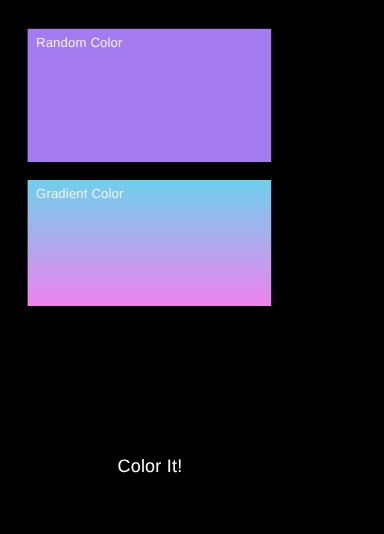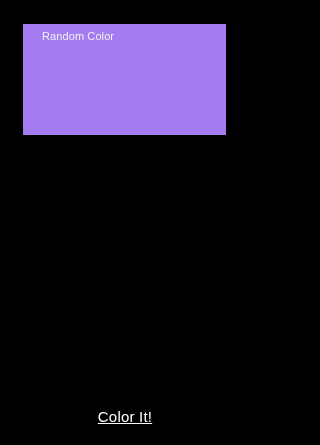--- a/index.html
+++ b/index.html
@@ -29,53 +29,54 @@
   }
   .swatch-label {
     position: absolute;
     left: 7px;
     top: 6px;
     color: #f2f2f2;
     font-size: 11px;
     line-height: 13px;
     letter-spacing: 0.1px;
     white-space: nowrap;
-    margin-left: 12px;
   }
   #swatch-random {
     top: 24px;
     height: 111px;
   }
   #swatch-gradient {
     top: 150px;
     height: 105px;
   }
   #swatch-variation {
     top: 270px;
     height: 107px;
   }
   .footer-title {
     position: absolute;
     left: 0;
-    top: 408px;
+    top: 380px;
     width: 250px;
     text-align: center;
     color: #ffffff;
     font-size: 15px;
     line-height: 18px;
     letter-spacing: 0.2px;
-    text-decoration: underline;
   }
 </style>
 </head>
 <body>
 
 <div id="app" style="background: rgb(0, 0, 0);">
 
   <div class="swatch" id="swatch-random" style="background: rgb(164, 123, 240);">
     <span class="swatch-label" style="color: rgb(242, 242, 242);">Random Color</span>
   </div>
 
+  <div class="swatch" id="swatch-gradient" style="background: linear-gradient(rgb(111, 208, 236) 0%, rgb(238, 130, 238) 100%);">
+    <span class="swatch-label" style="color: rgb(242, 242, 242);">Gradient Color</span>
+  </div>
 
 
   <div class="footer-title" style="color: rgb(255, 255, 255);">Color It!</div>
 
 </div>
 
 </body></html>

